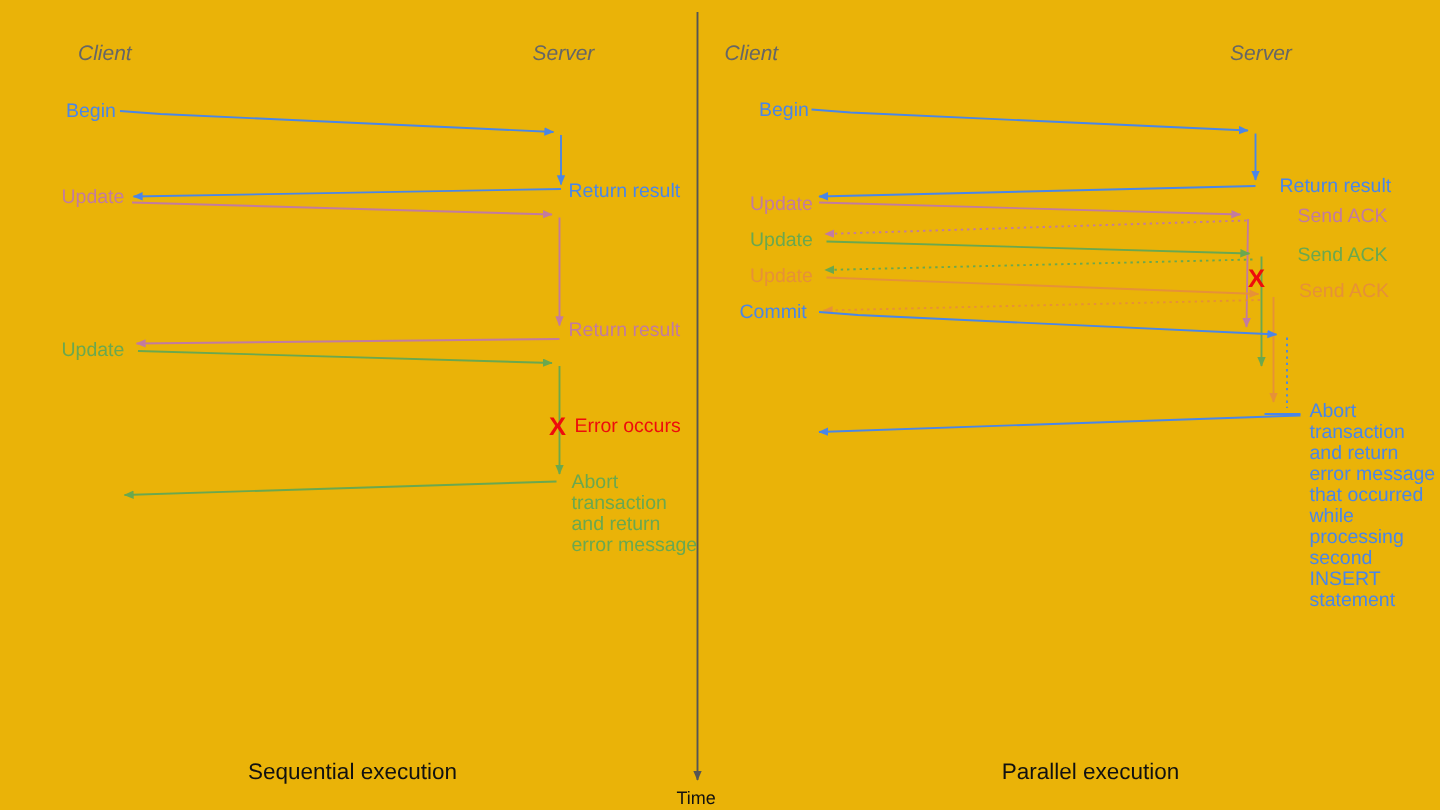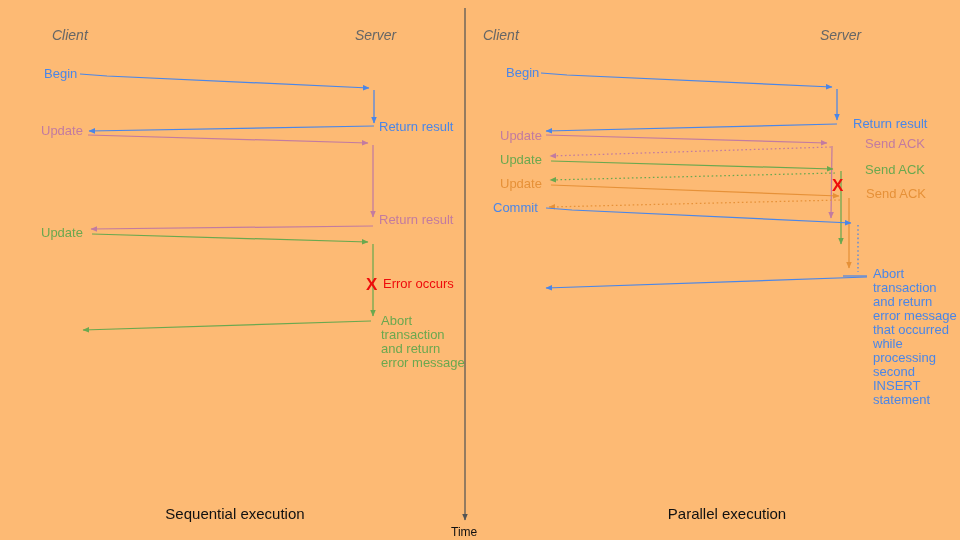--- a/index.html
+++ b/index.html
@@ -1,16 +1,16 @@
 <!DOCTYPE html>
 <html style="--c-blue: #4a86e8; --c-pink: #c27ba0; --c-green: #6aa84f; --c-orange: #e69138; --c-red: #ee0c0c; --c-gray: #666666; --c-axis: #555555; --c-title: #111111;"><head>
 <meta charset="utf-8">
 <style>
   html,body { margin:0; padding:0; background:#ffffff; }
-  .stage { position:relative; width:960px; height:540px; background:#fdba74; overflow:hidden; }
+  .stage { position:relative; width:960px; height:540px; background:#eab308; overflow:hidden; }
   svg { display:block; }
   text { font-family:"Liberation Sans", sans-serif; }
   .lbl   { font-size:13px; }
   .hdr   { font-size:14px; font-style:italic; fill:var(--c-gray); }
   .title { font-size:15px; fill:var(--c-title); text-anchor:middle; }
   .axis-lbl { font-size:12px; fill:var(--c-title); }
   .xmark { font-size:17px; font-weight:bold; fill:var(--c-red); }
   line, polyline { fill:none; stroke-width:1.25; stroke-linecap:butt; }
   .dot { stroke-dasharray:1.6 2.6; }
   .s-blue   { stroke:var(--c-blue); }

